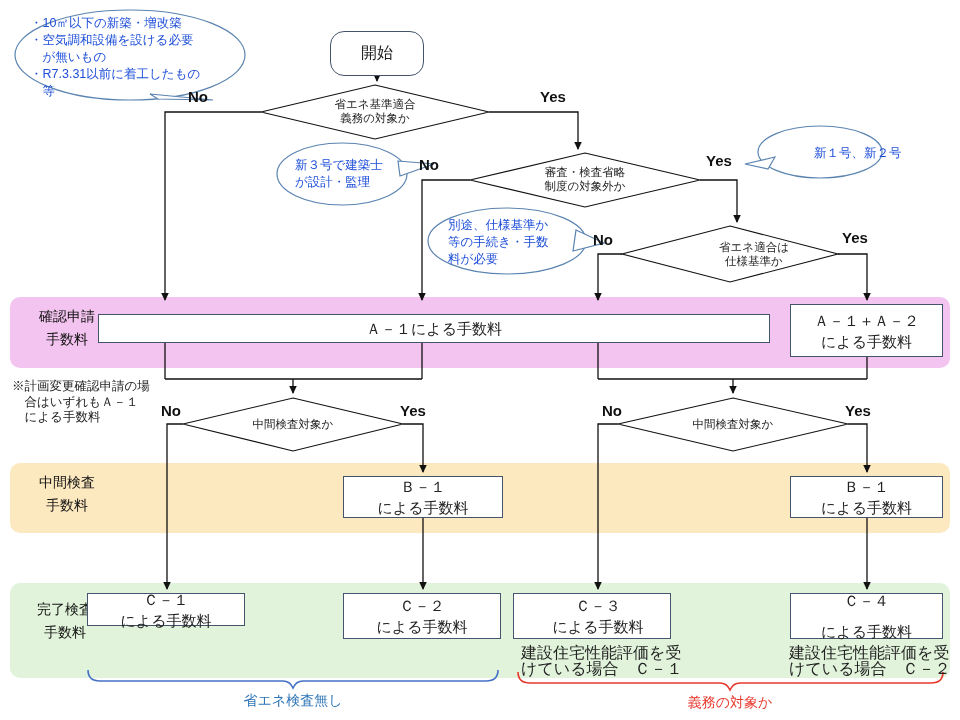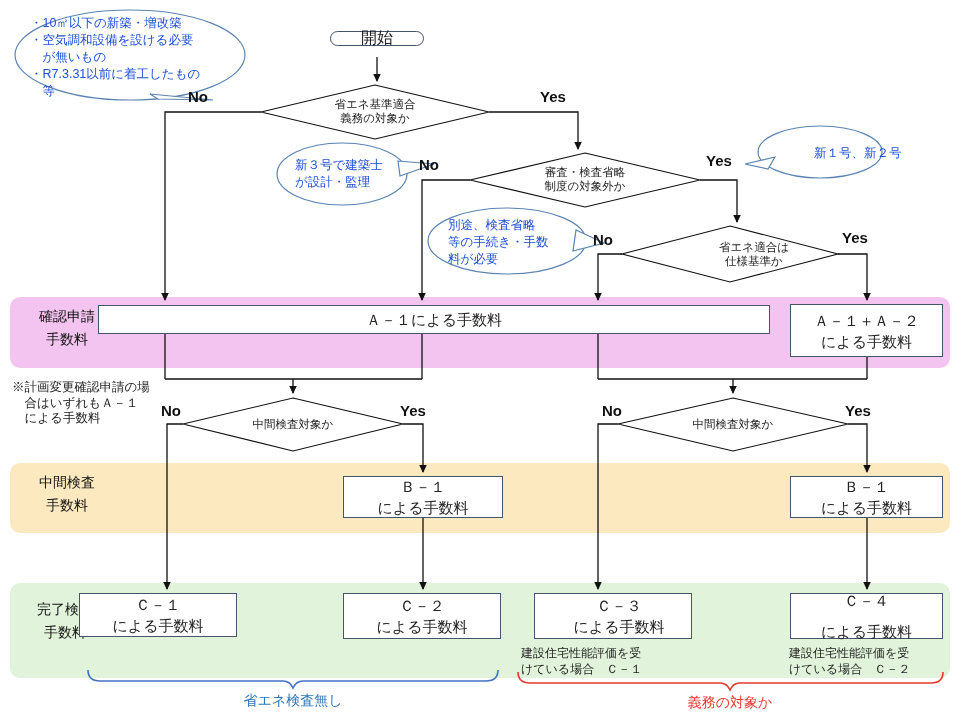--- a/index.html
+++ b/index.html
@@ -14,22 +14,22 @@
   .band-label{width:110px;text-align:center;font-size:14px;line-height:23px;color:#111;}
   .node-box{position:absolute;z-index:3;background:#fff;border:1.5px solid #44546a;
             display:flex;flex-direction:column;align-items:center;justify-content:center;
             font-size:15px;line-height:21px;color:#222;text-align:center;box-sizing:border-box;}
   .start-node{position:absolute;z-index:3;background:#fff;border:1.4px solid #44546a;
               border-radius:14px;display:flex;align-items:center;justify-content:center;
               font-size:16px;color:#222;box-sizing:border-box;}
   .dec-label{width:170px;text-align:center;font-size:11.5px;line-height:14px;color:#222;}
   .yn{font-size:15px;font-weight:600;color:#111;}
   .callout-text{font-size:12.5px;line-height:17px;color:#1d4ed8;}
-  .small-note{font-size:12.5px;line-height:15.5px;color:#222;}
-  .c-note{font-size:12px;line-height:16px;color:#222;}
+  .small-note{font-size:12.5px;line-height:15.5px;color:#222;font-family:Liberation Mono, monospace;}
+  .c-note{font-size:16px;line-height:16px;color:#222;}
   .brace-label-blue{color:#2e75b6;font-size:14px;text-align:center;width:170px;}
   .brace-label-red{color:#e8392e;font-size:14px;text-align:center;width:170px;}
 </style>
 </head>
 <body>
 
 <div class="canvas">
 
   <div class="band band-confirm"></div>
   <div class="band band-interim"></div>
@@ -78,21 +78,21 @@
       <polygon points="585,153 700,180 585,207 470,180"></polygon>
       <polygon points="730,226 838,254 730,282 622,254"></polygon>
       <polygon points="293,398 403,424 293,451 183,424"></polygon>
       <polygon points="733,398 848,424 733,451 618,424"></polygon>
     </g>
 
     <path d="M88,670 Q88,681 100,681 L283,681 Q290,681 293,688 Q296,681 303,681 L486,681 Q498,681 498,670" stroke="#4472c4" stroke-width="1.6" fill="none"></path>
     <path d="M518,672 Q518,683 530,683 L720,683 Q727,683 730,690 Q733,683 740,683 L931,683 Q943,683 943,672" stroke="#e8392e" stroke-width="1.6" fill="none"></path>
   </svg>
 
-  <div class="start-node" style="left:330px;top:31px;width:94px;height:15px;">
+  <div class="start-node" style="left:330px;top:31px;width:94px;height:45px;">
     <span>開始</span>
   </div>
 
   <div class="txt dec-label" style="left:290px;top:97px;">
     <div>省エネ基準適合</div>
     <div>義務の対象か</div>
   </div>
   <div class="txt dec-label" style="left:500px;top:165px;">
     <div>審査・検査省略</div>
     <div>制度の対象外か</div>
@@ -124,65 +124,65 @@
     <div>・空気調和設備を設ける必要</div>
     <div>　が無いもの</div>
     <div>・R7.3.31以前に着工したもの</div>
     <div>　等</div>
   </div>
   <div class="txt callout-text" style="left:295px;top:157px;">
     <div>新３号で建築士</div>
     <div>が設計・監理</div>
   </div>
   <div class="txt callout-text" style="left:448px;top:217px;">
-    <div>別途、検査省略</div>
+    <div>別途、仕様基準か</div>
     <div>等の手続き・手数</div>
     <div>料が必要</div>
   </div>
   <div class="txt callout-text" style="left:772px;top:145px;margin-left:42px;">
     <div>新１号、新２号</div>
   </div>
 
   <div class="txt band-label" style="left:12px;top:305px;">
     <div>確認申請</div>
     <div>手数料</div>
   </div>
   <div class="txt band-label" style="left:12px;top:471px;">
     <div>中間検査</div>
     <div>手数料</div>
   </div>
   <div class="txt band-label" style="left:10px;top:598px;">
     <div>完了検査</div>
     <div>手数料</div>
   </div>
 
-  <div class="node-box" style="left:98px;top:305px;width:672px;height:29px;">
+  <div class="node-box" style="left:98px;top:314px;width:672px;height:29px;">
     <div>Ａ－１による手数料</div>
   </div>
   <div class="node-box" style="left:790px;top:304px;width:153px;height:53px;align-items:center;">
     <div>Ａ－１＋Ａ－２</div>
     <div>による手数料</div>
   </div>
   <div class="node-box" style="left:343px;top:476px;width:160px;height:42px;">
     <div>Ｂ－１</div>
     <div>による手数料</div>
   </div>
   <div class="node-box" style="left:790px;top:476px;width:153px;height:42px;">
     <div>Ｂ－１</div>
     <div>による手数料</div>
   </div>
-  <div class="node-box" style="left:79px;top:593px;width:158px;height:44px;">
+  <div class="node-box" style="left:87px;top:593px;width:158px;height:33px;">
     <div>Ｃ－１</div>
     <div>による手数料</div>
   </div>
   <div class="node-box" style="left:343px;top:593px;width:158px;height:46px;">
     <div>Ｃ－２</div>
     <div>による手数料</div>
   </div>
-  <div class="node-box" style="left:534px;top:593px;width:158px;height:46px;padding-left:12px;">
+  <div class="node-box" style="left:513px;top:593px;width:158px;height:46px;padding-left:12px;">
     <div>Ｃ－３</div>
     <div>による手数料</div>
   </div>
   <div class="node-box" style="left:790px;top:593px;width:153px;height:46px;gap:10px;">
     <div>Ｃ－４</div>
     <div>による手数料</div>
   </div>
 
   <div class="txt small-note" style="left:12px;top:380px;width:175px;">
     <div>※計画変更確認申請の場</div>

